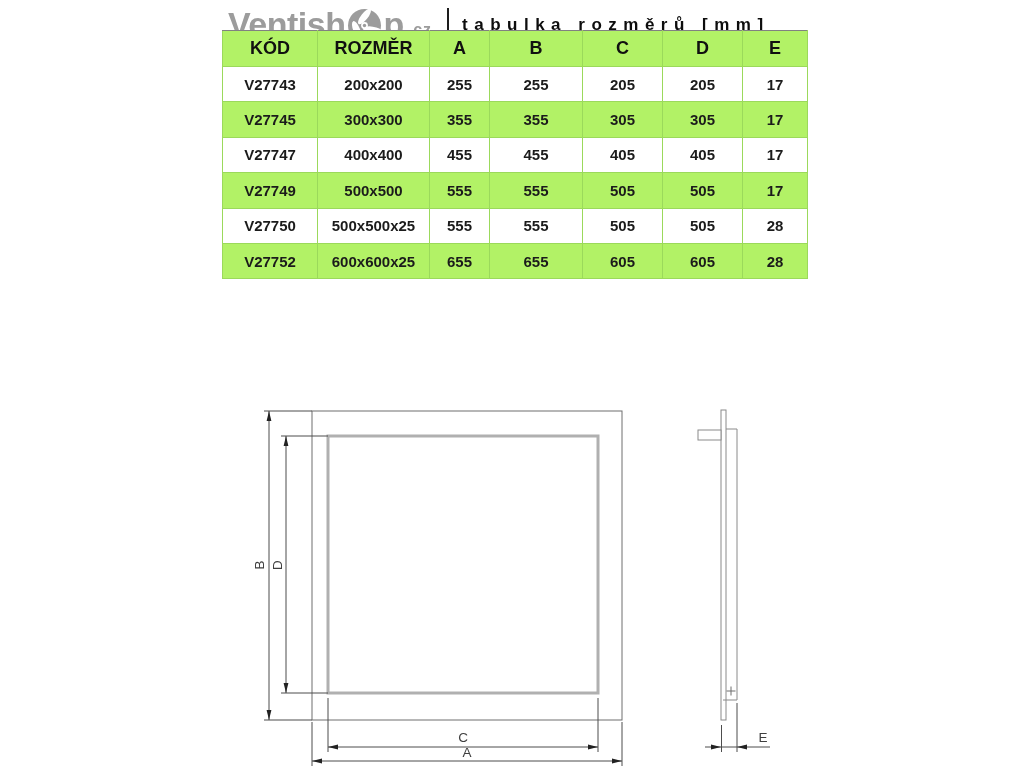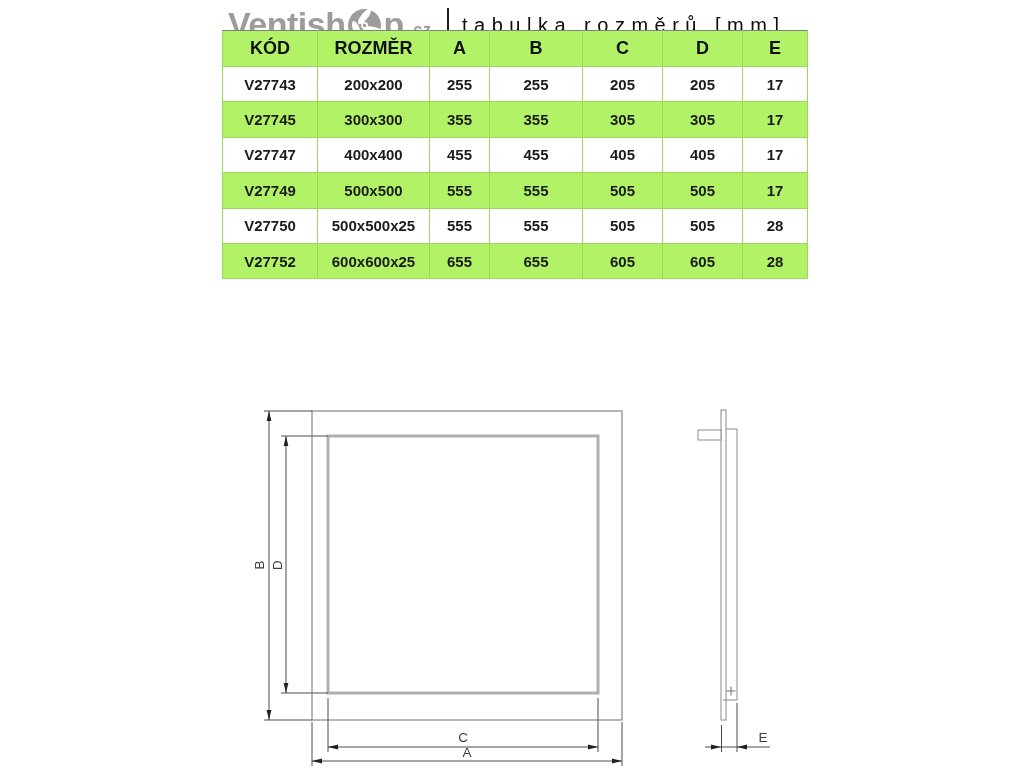--- a/index.html
+++ b/index.html
@@ -7,21 +7,21 @@
     position:relative;width:1024px;height:768px;background:#ffffff;
     font-family:"Liberation Sans", sans-serif;overflow:hidden;
   }
   
   .brandbar{position:absolute;left:228px;top:0;height:48px;display:flex;align-items:center;}
   .brand{display:flex;align-items:flex-start;}
   .brand-text{font-size:34px;font-weight:700;color:var(--logo-gray);letter-spacing:-0.5px;line-height:46px;}
   .fan-wrap{width:35px;height:35px;margin:7px 1px 0 2px;}
   .brand-tld{font-size:16px;font-weight:700;color:var(--logo-gray);align-self:flex-end;margin:0 0 8px 4px;letter-spacing:1px;}
   .divider{width:2px;height:34px;background:#1d1d1d;margin:2px 13px 0 15px;}
-  .page-title{font-size:20px;font-weight:400;color:#0d0d0d;letter-spacing:6.5px;margin-top:2px;white-space:nowrap;}
+  .page-title{font-size:17px;font-weight:700;color:#0d0d0d;letter-spacing:6.5px;margin-top:2px;white-space:nowrap;}
   
   table.dim{
     position:absolute;left:222px;top:30px;width:585px;border-collapse:collapse;table-layout:fixed;
     border:1px solid var(--green-border);
   }
   table.dim col.c0{width:95px}  table.dim col.c1{width:112px}
   table.dim col.c2{width:60px}  table.dim col.c3{width:93px}
   table.dim col.c4{width:80px}  table.dim col.c5{width:80px}
   table.dim col.c6{width:65px}
   table.dim th{

